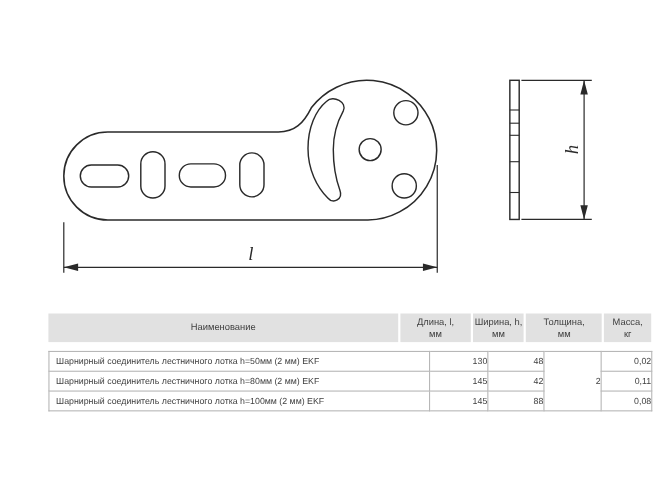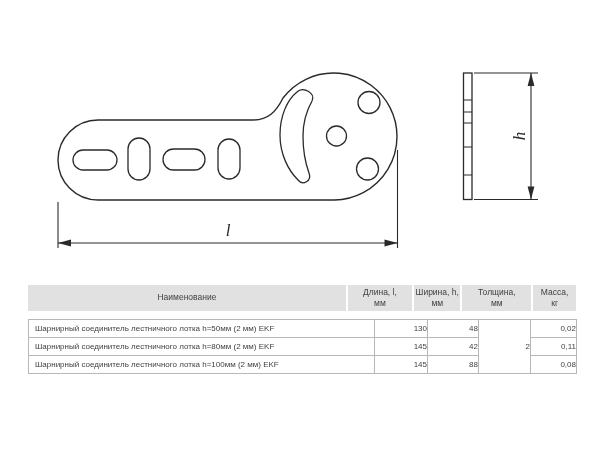--- a/index.html
+++ b/index.html
@@ -10,21 +10,21 @@
   .canvas { position:absolute; inset:0; width:600px; height:450px; }
 
   
   .drawing-svg { position:absolute; left:0; top:0; }
   .dim-label {
     font-family:"Liberation Serif", serif;
     font-style:italic; font-size:17px; fill:#2a2a2a;
   }
 
   
-  .table-area { position:absolute; left:28px; top:285px; width:548px; }
+  .table-area { position:absolute; left:44px; top:285px; width:548px; }
   .thead { display:flex; gap:2px; margin-bottom:8px; }
   .th {
     background:#e1e1e1; color:#3f3f3f; font-size:8.5px; line-height:1.3;
     height:26px; display:flex; align-items:center; justify-content:center;
     text-align:center; white-space:pre-line; box-sizing:border-box;
   }
   .th-name  { width:342px; }
   .th-len   { width:69px; }
   .th-wid   { width:50px; }
   .th-thick { width:74px; }

